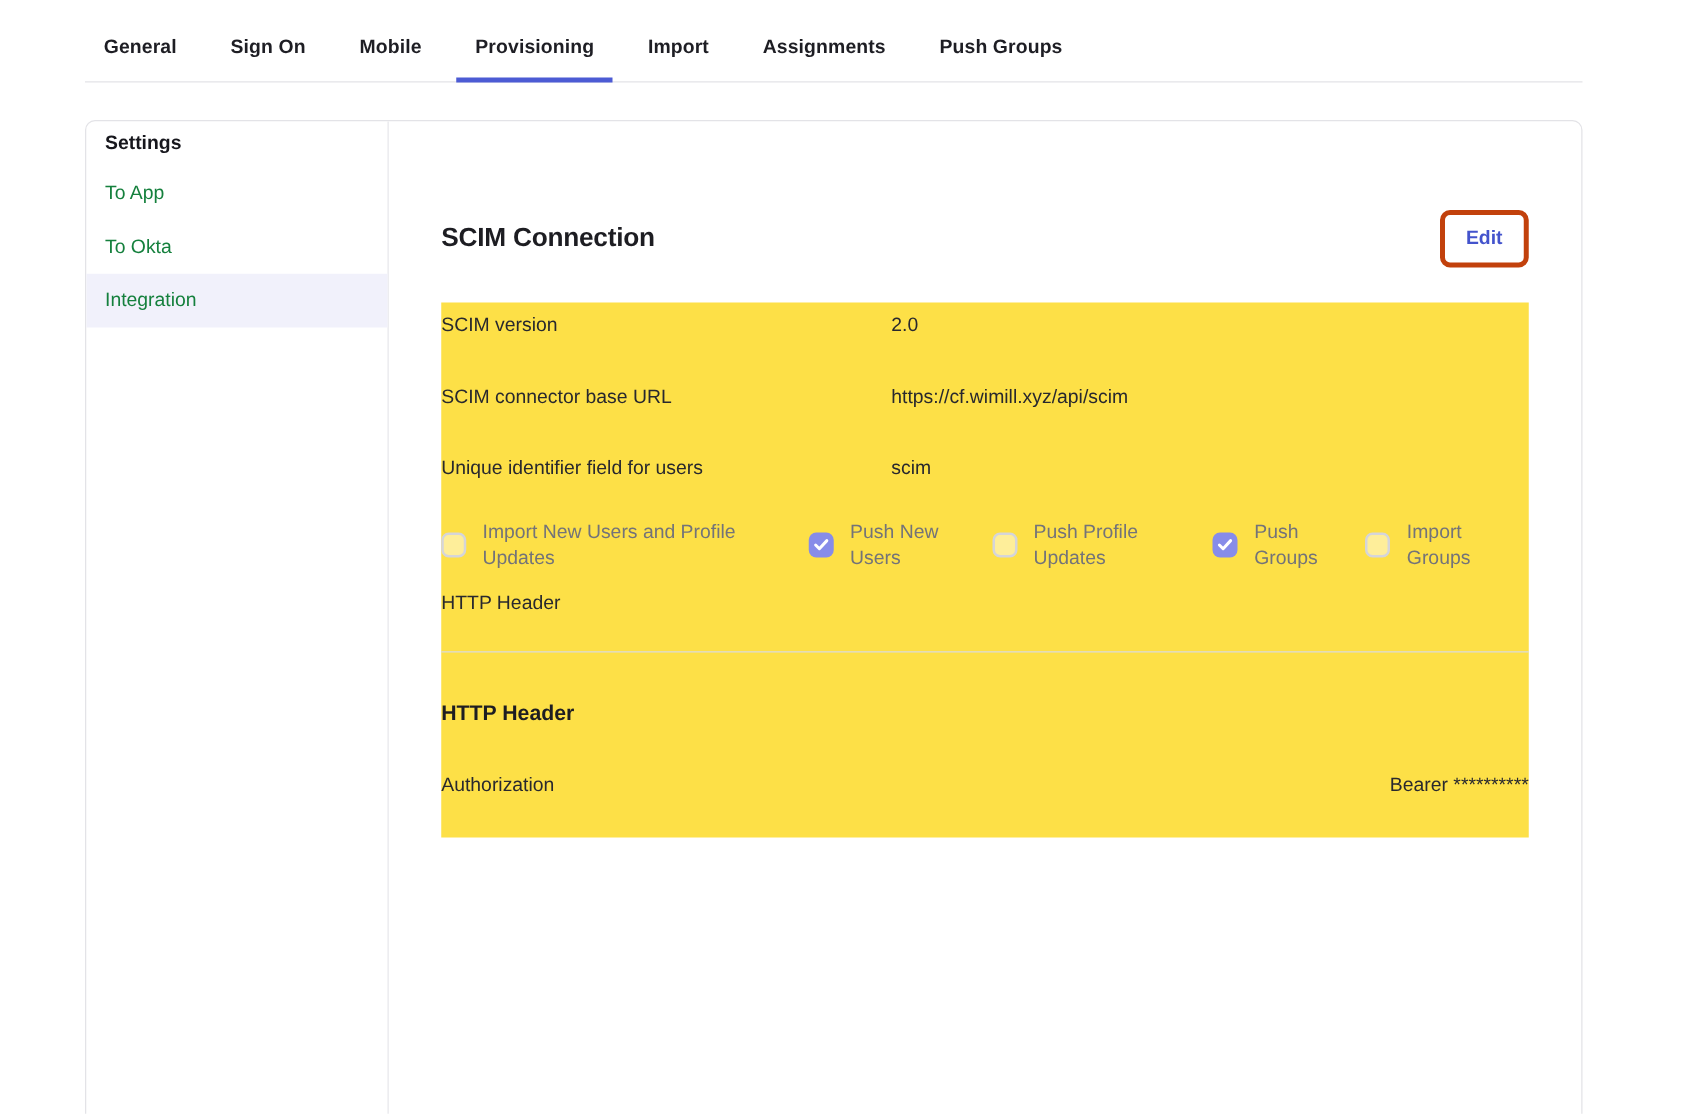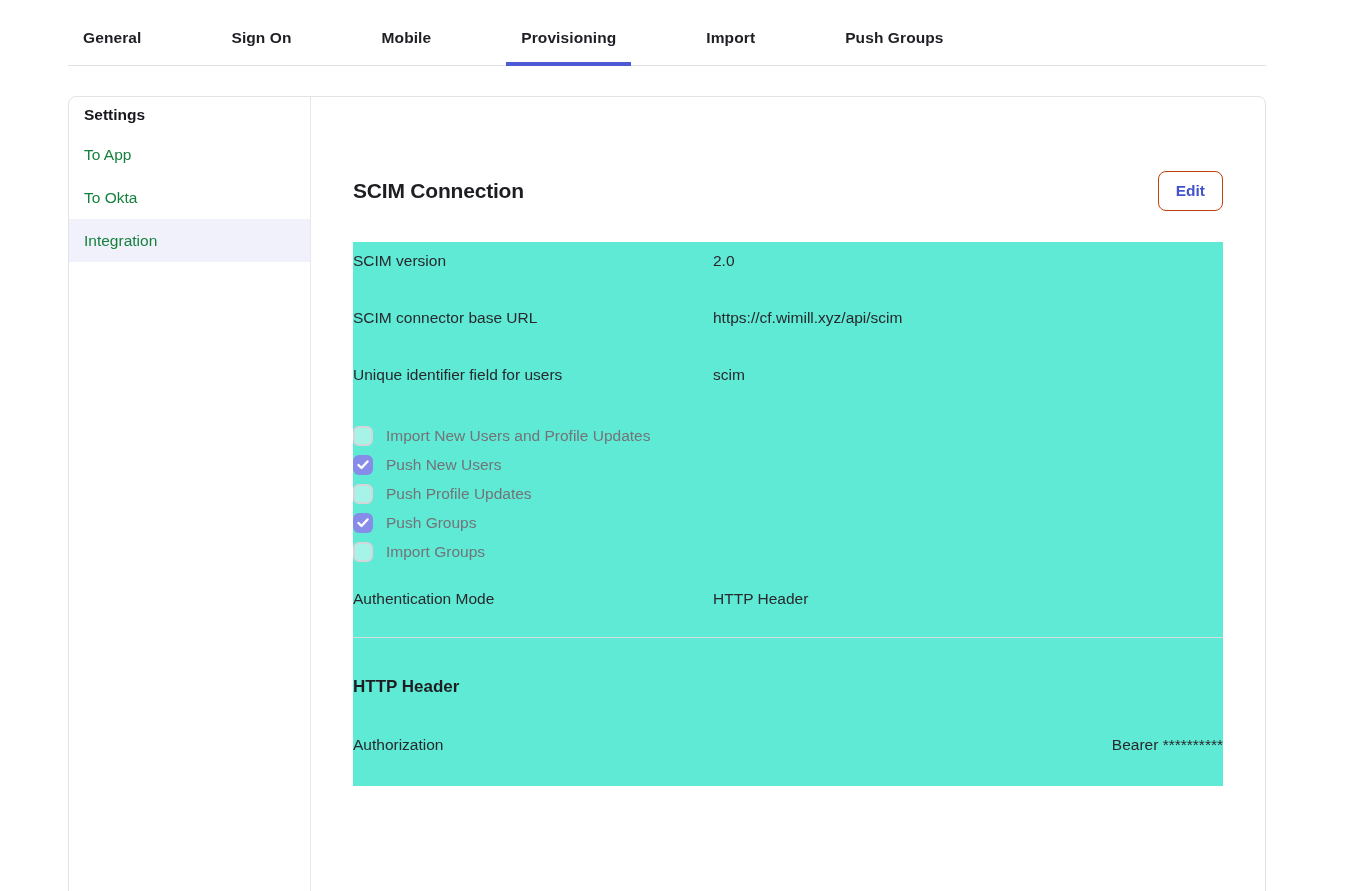--- a/index.html
+++ b/index.html
@@ -11,21 +11,20 @@
     overflow: hidden;
   }
 
   
   .tabbar {
     display: flex;
     align-items: stretch;
     height: 66px;
     margin: 0 90px 0 68px;
     border-bottom: 1px solid #e3e3e7;
-    gap: 47px;
   }
   .tab {
     display: flex;
     align-items: center;
     padding: 10px 15px 0 15px;
     margin-right: 13px;
     font-size: 15.5px;
     font-weight: 700;
     color: #1e1e24;
     letter-spacing: 0.1px;
@@ -97,48 +96,48 @@
     font-weight: 700;
     color: #1d1d22;
     letter-spacing: -0.2px;
   }
   .edit-btn {
     font-family: inherit;
     font-size: 15.5px;
     font-weight: 700;
     color: #4353cc;
     background: #ffffff;
-    border: 1px solid #c2410c;
+    border: 4px solid #c2410c;
     border-radius: 8px;
     padding: 10px 17px;
     cursor: pointer;
   }
 
   
   .panel {
     margin-top: 29px;
-    background: #5eead4;
+    background: #fde047;
   }
   .row {
     display: flex;
     padding: 8px 0 28px 0;
   }
   .row-label {
     flex: 0 0 360px;
     font-size: 15.5px;
     color: #28282e;
     line-height: 21px;
   }
   .row-value {
     font-size: 15.5px;
     color: #28282e;
     line-height: 21px;
   }
   .row.actions { padding: 8px 0 14px 0; }
-  .options { display: flex; flex-direction: column; }
+  .options { display: flex; flex-direction: row; }
   .option {
     display: flex;
     align-items: center;
     height: 29px;
   }
   .option-label {
     font-size: 15.5px;
     color: #737379;
     line-height: 21px;
   }
@@ -172,20 +171,21 @@
 </style>
 </head>
 <body>
 
 <nav class="tabbar">
   <div class="tab">General</div>
   <div class="tab">Sign On</div>
   <div class="tab">Mobile</div>
   <div class="tab active">Provisioning</div>
   <div class="tab">Import</div>
+  <div class="tab">Assignments</div>
   <div class="tab">Push Groups</div>
 </nav>
 
 <div class="card">
 
   <aside class="sidebar">
     <div class="side-header">Settings</div>
     <div class="side-item">To App</div>
     <div class="side-item">To Okta</div>
     <div class="side-item selected">Integration</div>
@@ -248,21 +248,20 @@
 
           <div class="option">
             <span class="checkbox"></span>
             <span class="option-label">Import Groups</span>
           </div>
 
         </div>
       </div>
 
       <div class="row">
-        <div class="row-label">Authentication Mode</div>
         <div class="row-value">HTTP Header</div>
       </div>
 
       <div class="divider"></div>
 
       <h2 class="subsection-title">HTTP Header</h2>
 
       <div class="row last">
         <div class="row-label">Authorization</div>
         <div class="row-value">Bearer **********</div>

